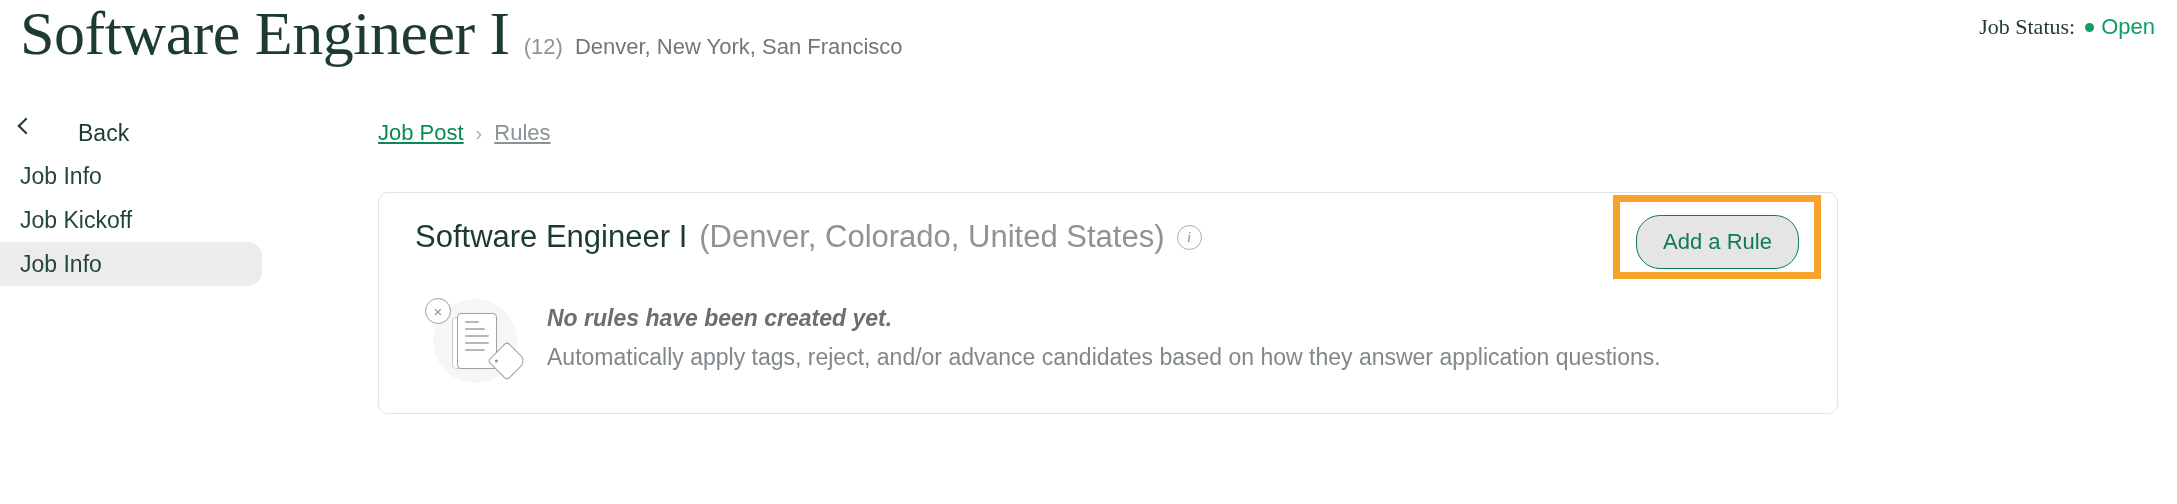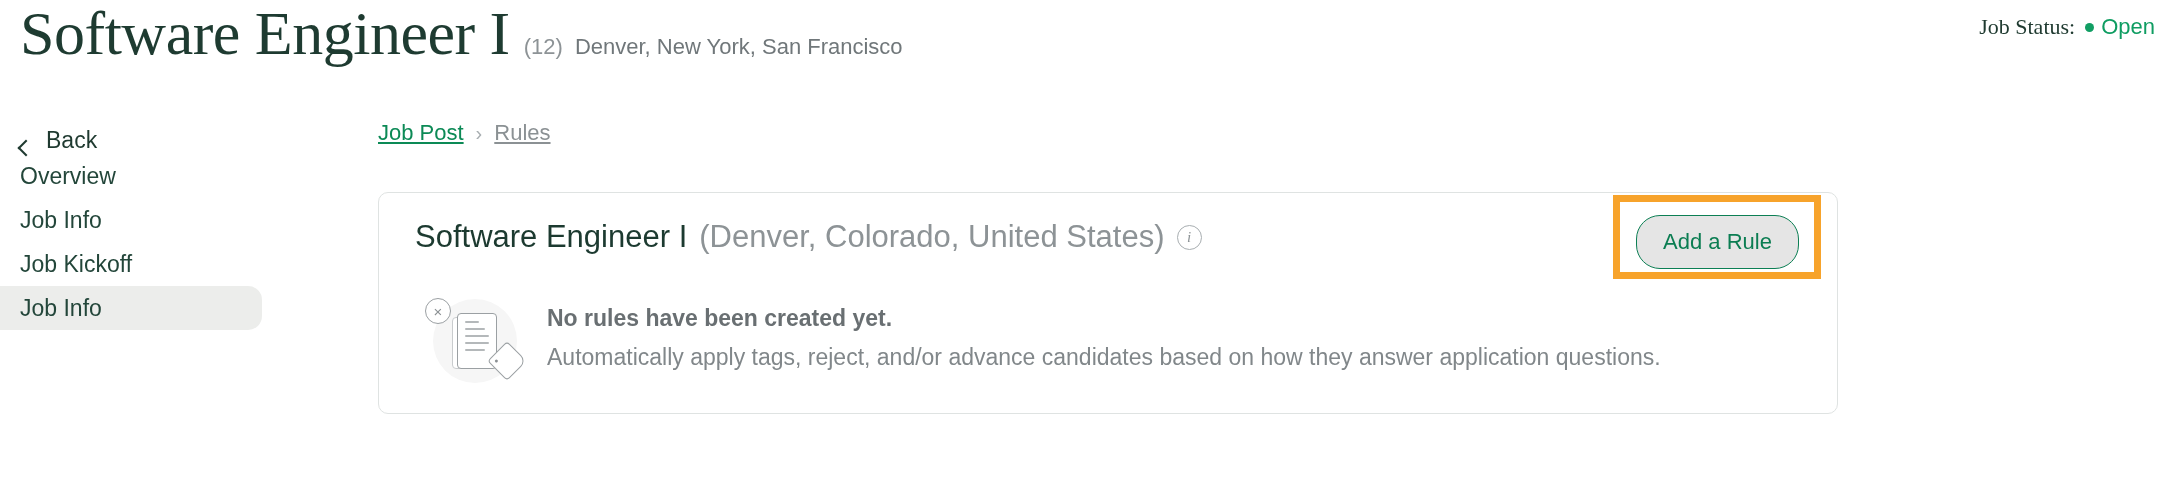--- a/index.html
+++ b/index.html
@@ -79,26 +79,27 @@
 
   
   #sidebar {
     position: absolute;
     left: 0;
     top: 120px;
     width: 262px;
   }
   .side-back {
     display: flex;
-    align-items: flex-end;
+    align-items: flex-start;
     padding: 0 0 0 20px;
     height: 34px;
     color: #1f3a30;
     font-size: 23px;
     cursor: pointer;
+    gap: 32px;
   }
   .chev {
     width: 10px;
     height: 10px;
     border-left: 2px solid #1f3a30;
     border-bottom: 2px solid #1f3a30;
     transform: rotate(45deg);
     margin-right: 14px;
     display: inline-block;
   }
@@ -316,20 +317,21 @@
   }
   #empty-text {
     margin-left: 22px;
     padding-top: 12px;
   }
   #empty-title {
     font-size: 23px;
     font-weight: bold;
     color: #696f72;
     margin-bottom: 12px;
+    font-style: italic;
   }
   #empty-desc {
     font-size: 23px;
     color: #81878a;
   }
 </style>
 </head>
 <body>
 
 <div id="page-header">
@@ -346,23 +348,20 @@
   </div>
 </div>
 
 <div id="sidebar">
   <div class="side-back">
     <span class="chev"></span>
     <span>Back</span>
   </div>
 
 
-  <div class="side-item">
-    <span>Overview</span>
-  </div>
   <div class="side-item">
     <span>Job Info</span>
   </div>
   <div class="side-item">
     <span>Job Kickoff</span>
   </div>
   <div class="side-item active">
     <span>Job Info</span>
   </div>
 </div>

